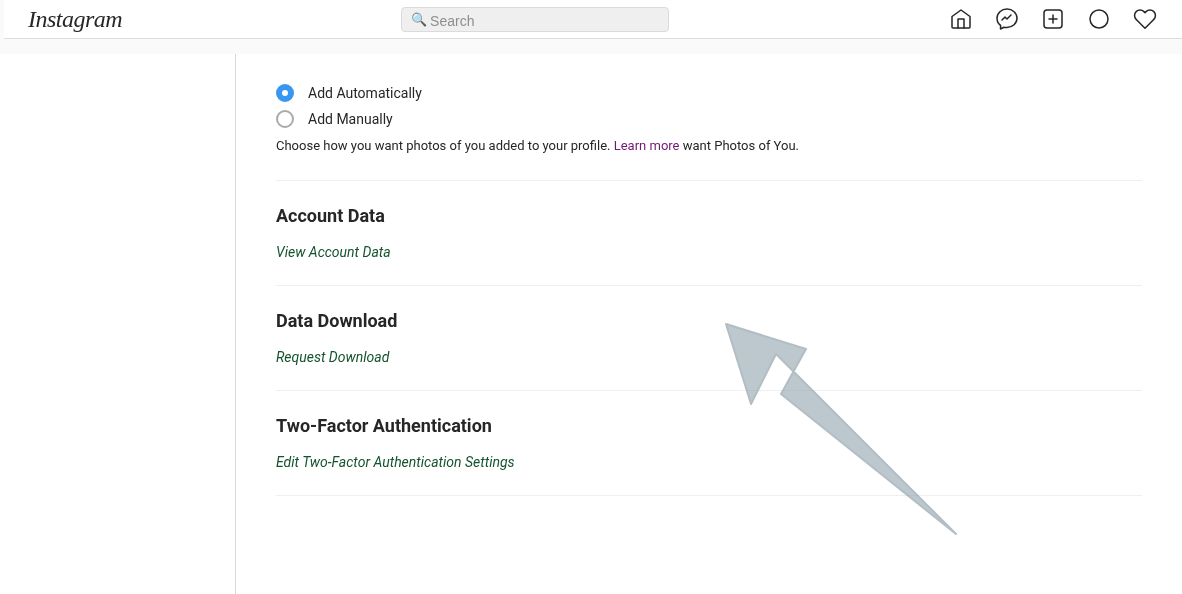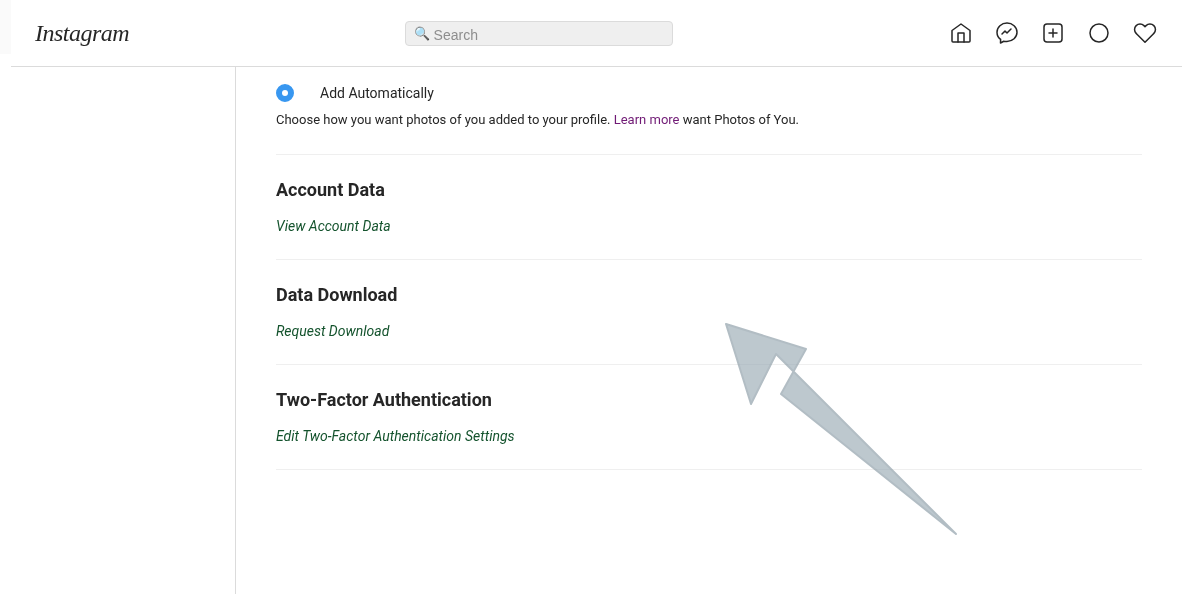--- a/index.html
+++ b/index.html
@@ -13,28 +13,28 @@
       background: #fafafa;
       width: 1182px;
       height: 594px;
       overflow: hidden;
     }
 
     
     .header {
       background: #fff;
       border-bottom: 1px solid #dbdbdb;
-      height: 67px;
+      height: 39px;
       display: flex;
       align-items: center;
       justify-content: space-between;
       padding: 0 24px;
       position: fixed;
       top: 0;
-      left: 11px;
+      left: 4px;
       right: 0;
       z-index: 100;
     }
 
     .header-logo {
       font-family: 'Georgia', serif;
       font-size: 24px;
       font-style: italic;
       color: #262626;
       letter-spacing: -0.5px;
@@ -143,21 +143,21 @@
     
     .photo-tags-section {
       padding-top: 0;
       padding-bottom: 24px;
       border-bottom: 1px solid #efefef;
     }
 
     .radio-option {
       display: flex;
       align-items: center;
-      gap: 26px;
+      gap: 14px;
       margin-bottom: 8px;
     }
 
     .radio-circle {
       width: 18px;
       height: 18px;
       border-radius: 50%;
       border: 2px solid #3897f0;
       display: flex;
       align-items: center;
@@ -271,20 +271,24 @@
 <div class="page-layout">
 
   <aside class="sidebar"></aside>
 
   <main class="main-content">
 
     <div class="photo-tags-section section">
       <div class="radio-option">
         <div class="radio-circle checked"></div>
         <span class="radio-label">Add Automatically</span>
+      </div>
+      <div class="radio-option">
+        <div class="radio-circle unchecked"></div>
+        <span class="radio-label">Add Manually</span>
       </div>
       <p class="description-text">
         <span>Choose how you want photos of you added to your profile.</span>
         <a class="description-link">Learn more</a>
         <span> want Photos of You.</span>
       </p>
     </div>
 
     <div class="section">
       <h2 class="section-title">Account Data</h2>

